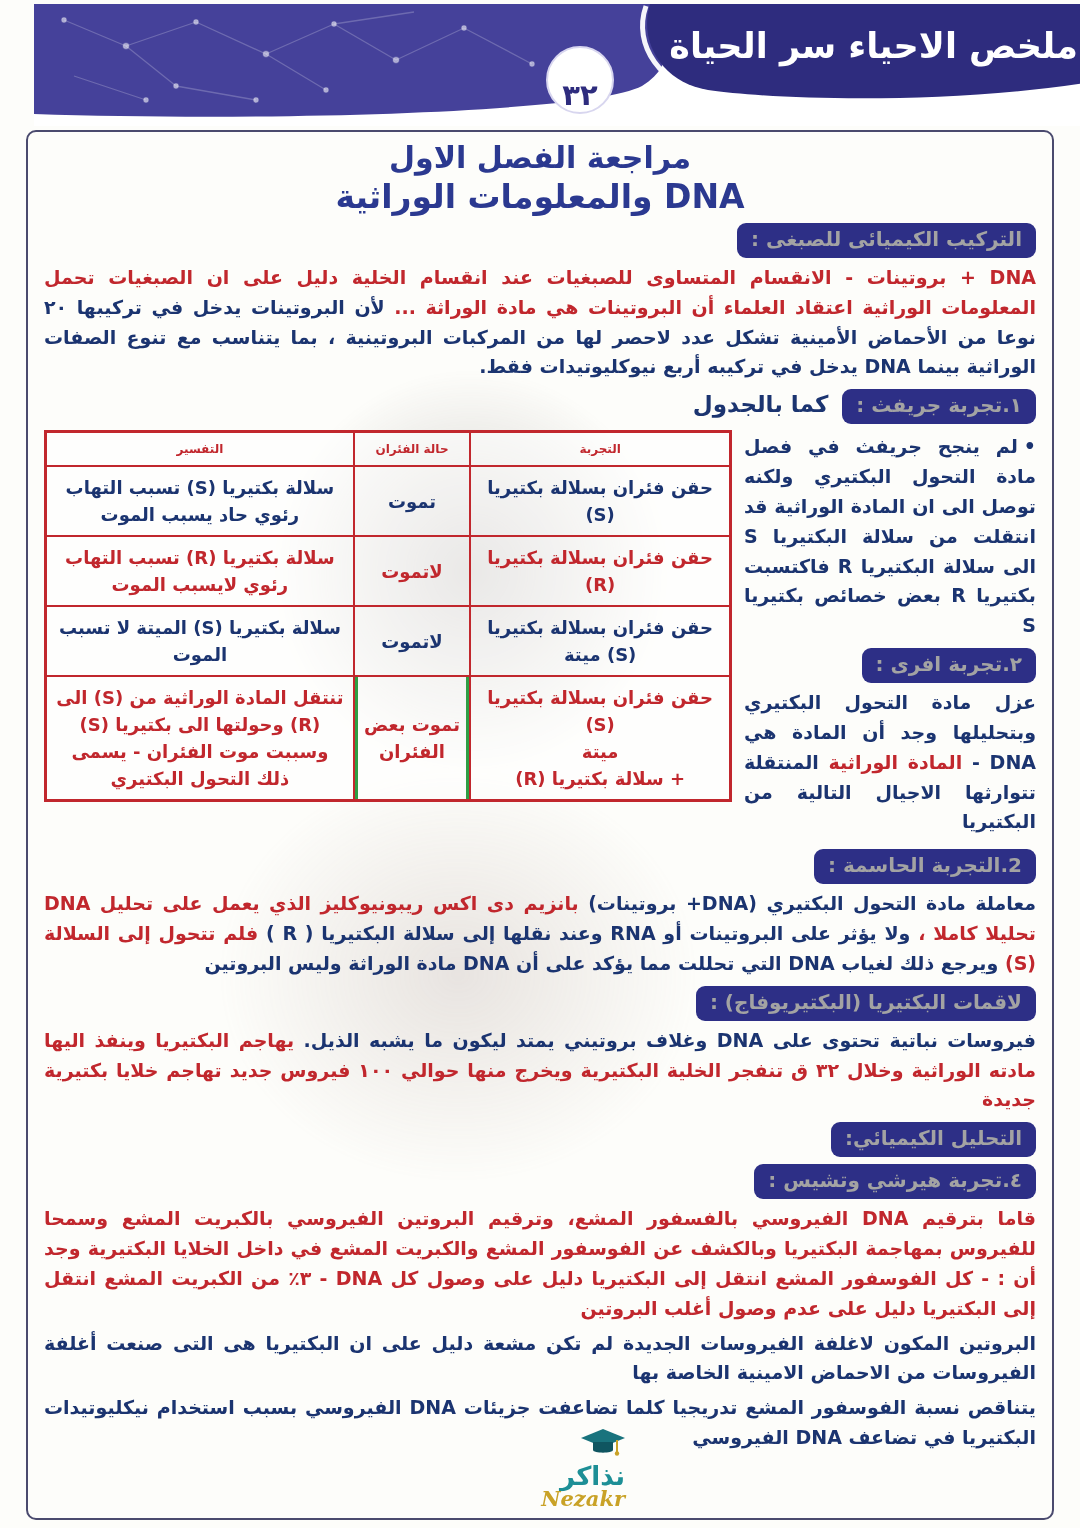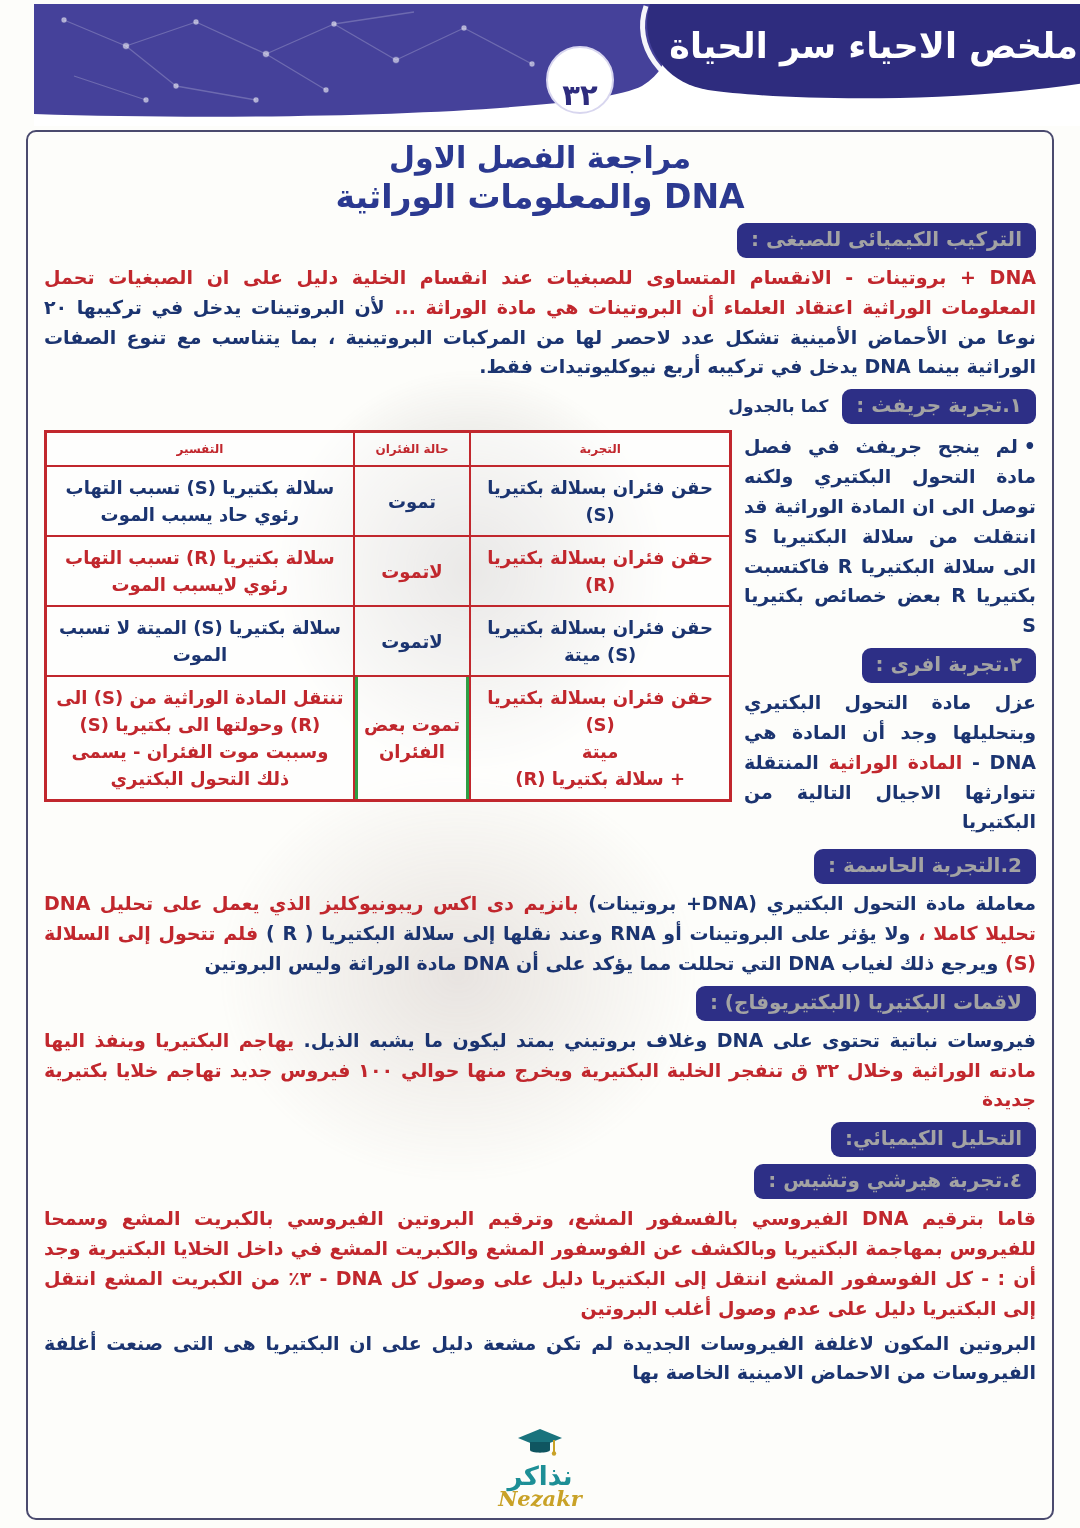--- a/index.html
+++ b/index.html
@@ -35,41 +35,41 @@
     filter:blur(2px);
   }
   .doc-title{text-align:center;color:var(--titleBlue,#2b3990);margin:0 0 6px;}
   .doc-title .l1{font-size:30px;}
   .doc-title .l2{font-size:33px;margin-top:2px;}
   .pill-row{text-align:right;margin:7px 0 3px;}
   .pill{
     display:inline-block;background:var(--pill,#2d2f86);color:#a3a3a3;
     padding:3px 14px 6px;border-radius:9px;font-size:20px;line-height:1.3;
   }
-  .after-pill{color:var(--navy,#1b3470);font-size:17px;margin:12px 14px;text-align:right;}
+  .after-pill{color:var(--navy,#1b3470);font-size:23px;margin:12px 14px;text-align:right;}
   .para{margin:5px 0;font-size:19px;line-height:1.57;text-align:justify;color:var(--navy,#1b3470);}
   .red{color:var(--red,#c1272d);}
   .navy{color:var(--navy,#1b3470);}
   .bullet{margin-left:6px;}
   
   .row{display:flex;gap:12px;align-items:flex-start;margin-top:2px;}
   .side-col{flex:0 0 292px;}
   .table-col{flex:1 1 auto;padding-top:3px;}
   table.exp{width:100%;border-collapse:collapse;border:3px solid var(--tableBorder,#c1272d);background:rgba(255,255,255,.55);}
   .exp th,.exp td{border:2px solid var(--tableBorder,#c1272d);padding:7px 6px;text-align:center;}
   .exp th{color:var(--red,#c1272d);font-size:12px;padding:9px 6px;}
   .exp td{font-size:18px;line-height:1.5;}
   tr.navy-row td{color:var(--navy,#1b3470);}
   tr.red-row td{color:var(--red,#c1272d);}
   .pre{white-space:pre-line;}
   .green-sides{box-shadow: inset 3px 0 0 var(--green,#2f9e44), inset -3px 0 0 var(--green,#2f9e44); margin-top: 20px;}
   
   .watermark{
     position:absolute;left:50%;bottom:8px;transform:translateX(-50%);
-    z-index:2;text-align:center;width:170px;line-height:1.05;
+    z-index:2;width:170px;line-height:1.05;
   }
   .wm-ar{color:var(--teal,#1d8f96);font-size:26px;}
   .wm-en{color:var(--gold,#c9a227);font-size:21px;font-style:italic;font-family:"DejaVu Serif",serif;margin-top:-2px;}
 </style>
 </head>
 <body>
 
 <div class="page">
 
   <div class="header">
@@ -196,20 +196,21 @@
 
     <div class="pill-row">
       <span class="pill">التحليل الكيميائي:</span>
     </div>
 
     <div class="pill-row">
       <span class="pill">٤.تجربة هيرشي وتشيس :</span>
     </div>
     <p class="para red">قاما بترقيم DNA الفيروسي بالفسفور المشع، وترقيم البروتين الفيروسي بالكبريت المشع وسمحا للفيروس بمهاجمة البكتيريا وبالكشف عن الفوسفور المشع والكبريت المشع في داخل الخلايا البكتيرية وجد أن : - كل الفوسفور المشع انتقل إلى البكتيريا دليل على وصول كل DNA - ٣٪ من الكبريت المشع انتقل إلى البكتيريا دليل على عدم وصول أغلب البروتين</p>
     <p class="para navy">البروتين المكون لاغلفة الفيروسات الجديدة لم تكن مشعة دليل على ان البكتيريا هى التى صنعت أغلفة الفيروسات من الاحماض الامينية الخاصة بها</p>
+    <p class="para navy">يتناقص نسبة الفوسفور المشع تدريجيا كلما تضاعفت جزيئات DNA الفيروسي بسبب استخدام نيكليوتيدات البكتيريا في تضاعف DNA الفيروسي</p>
 
     <div class="watermark">
       <svg width="44" height="30" viewBox="0 0 44 30">
         <polygon points="22,0 44,9 22,18 0,9" fill="#19737d"></polygon>
         <path d="M12 13 v8 c0 3.5 20 3.5 20 0 v-8" fill="#0f5560"></path>
         <line x1="36" y1="11" x2="36" y2="23" stroke="#c9a227" stroke-width="2"></line>
         <circle cx="36" cy="24.5" r="2.2" fill="#c9a227"></circle>
       </svg>
       <div class="wm-ar">نذاكر</div>
       <div class="wm-en">Nezakr</div>

